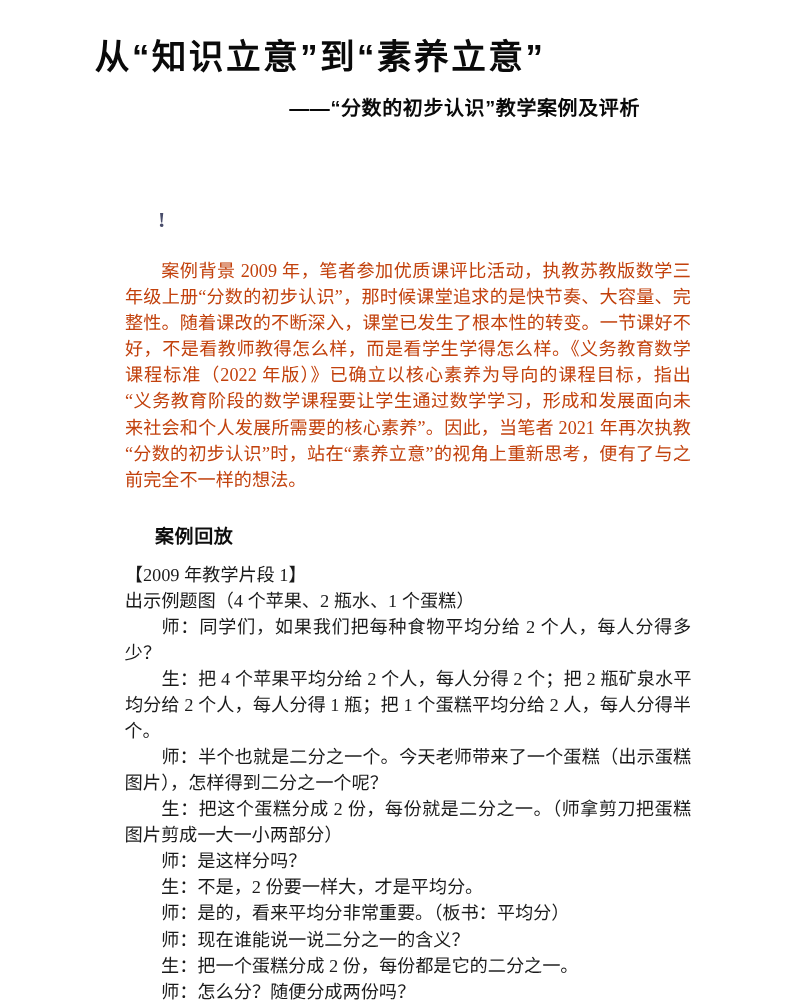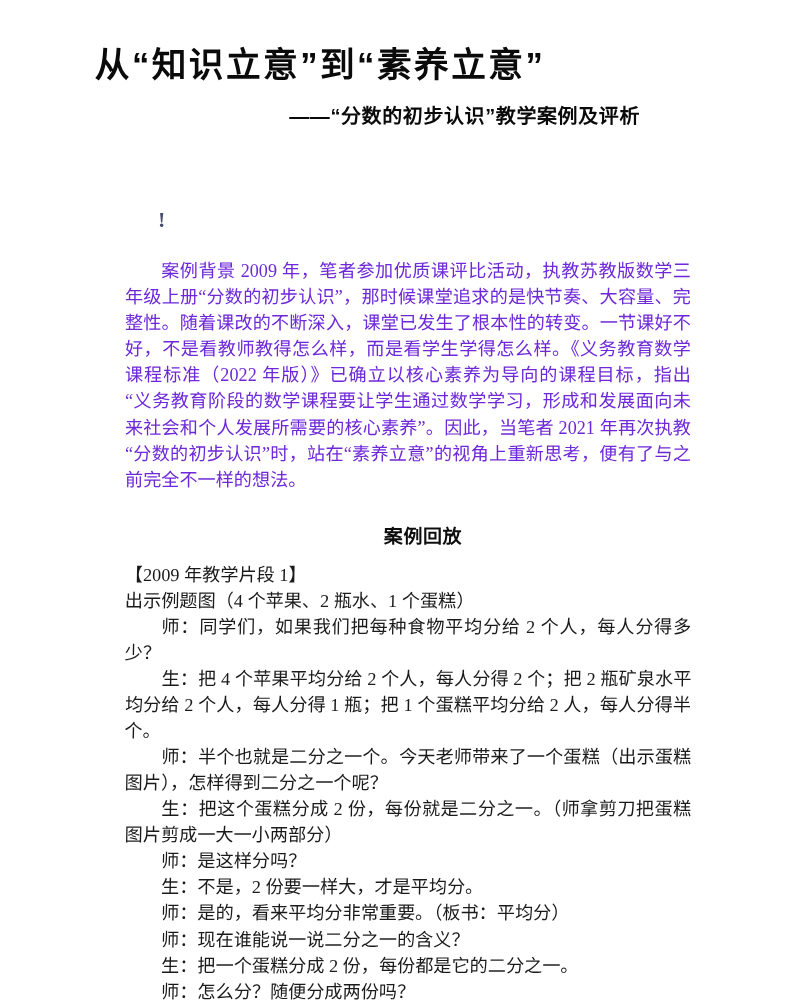--- a/index.html
+++ b/index.html
@@ -26,21 +26,20 @@
     background: #ffffff;
   }
 
   
   .title-block {
     position: absolute;
     left: 0;
     top: 34px;
     width: 640px;
     text-align: center;
-    margin-top: 8px;
   }
   .doc-title {
     font-family: "Liberation Sans", "DejaVu Sans", sans-serif;
     font-weight: 700;
     font-size: 35px;
     line-height: 46px;
     letter-spacing: 2.5px;
     color: #0a0a0a;
     margin: 0;
     white-space: nowrap;
@@ -84,37 +83,36 @@
     width: 566px;
   }
 
   p.para {
     margin: 0;
     font-size: 18.1px;
     line-height: 26.1px;
     text-align: justify;
     text-justify: inter-ideograph;
     letter-spacing: 0.05px;
-    color: #6d28d9;
+    color: #c2410c;
   }
   p.para.indent {
     text-indent: 2em;
   }
 
   
   .section-heading {
     margin: 0;
     padding-left: 30px;
     font-family: "Liberation Sans", "DejaVu Sans", sans-serif;
     font-weight: 700;
     font-size: 19px;
     line-height: 26px;
     letter-spacing: 0.6px;
     color: #0d0d0d;
-    text-align: center;
   }
 
   .gap-before-heading { height: 31px; }
   .gap-after-heading  { height: 12px; }
 
   
   .transcript {
     margin: 0;
   }
   .transcript p.para {

